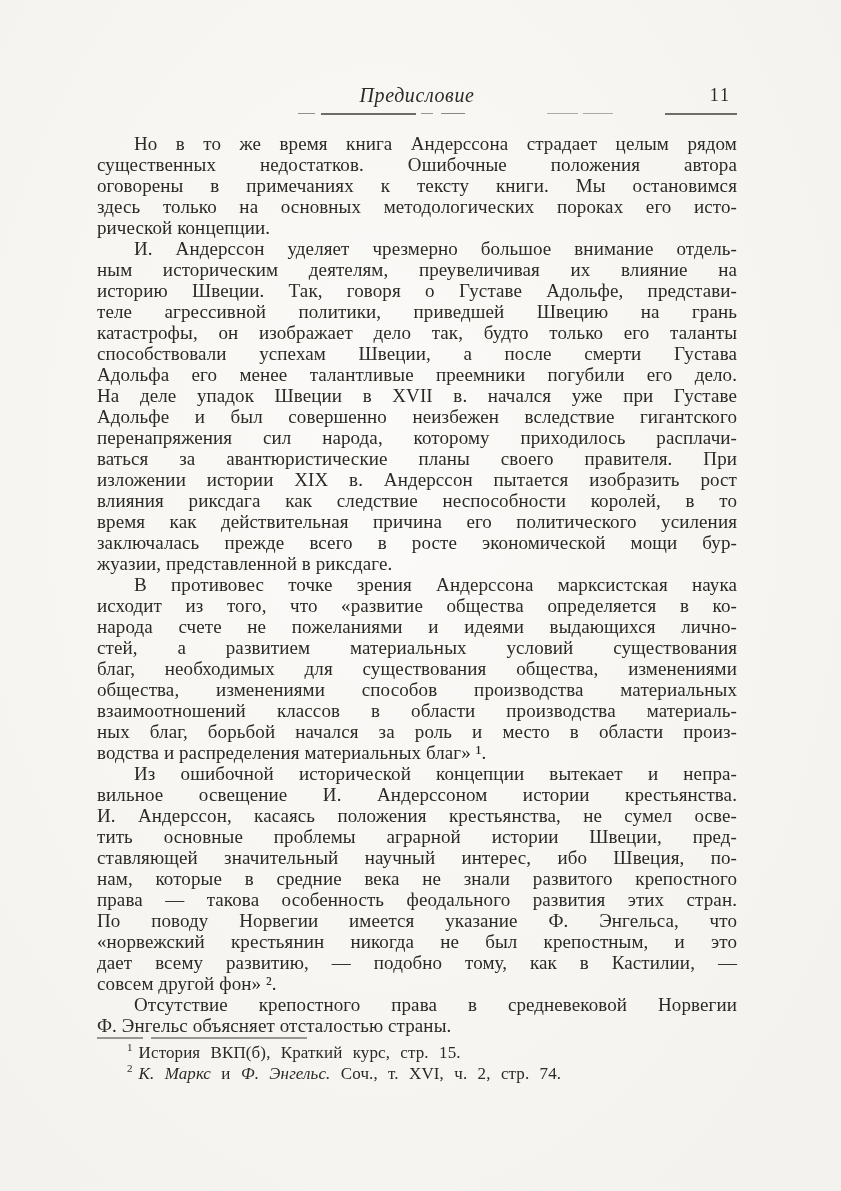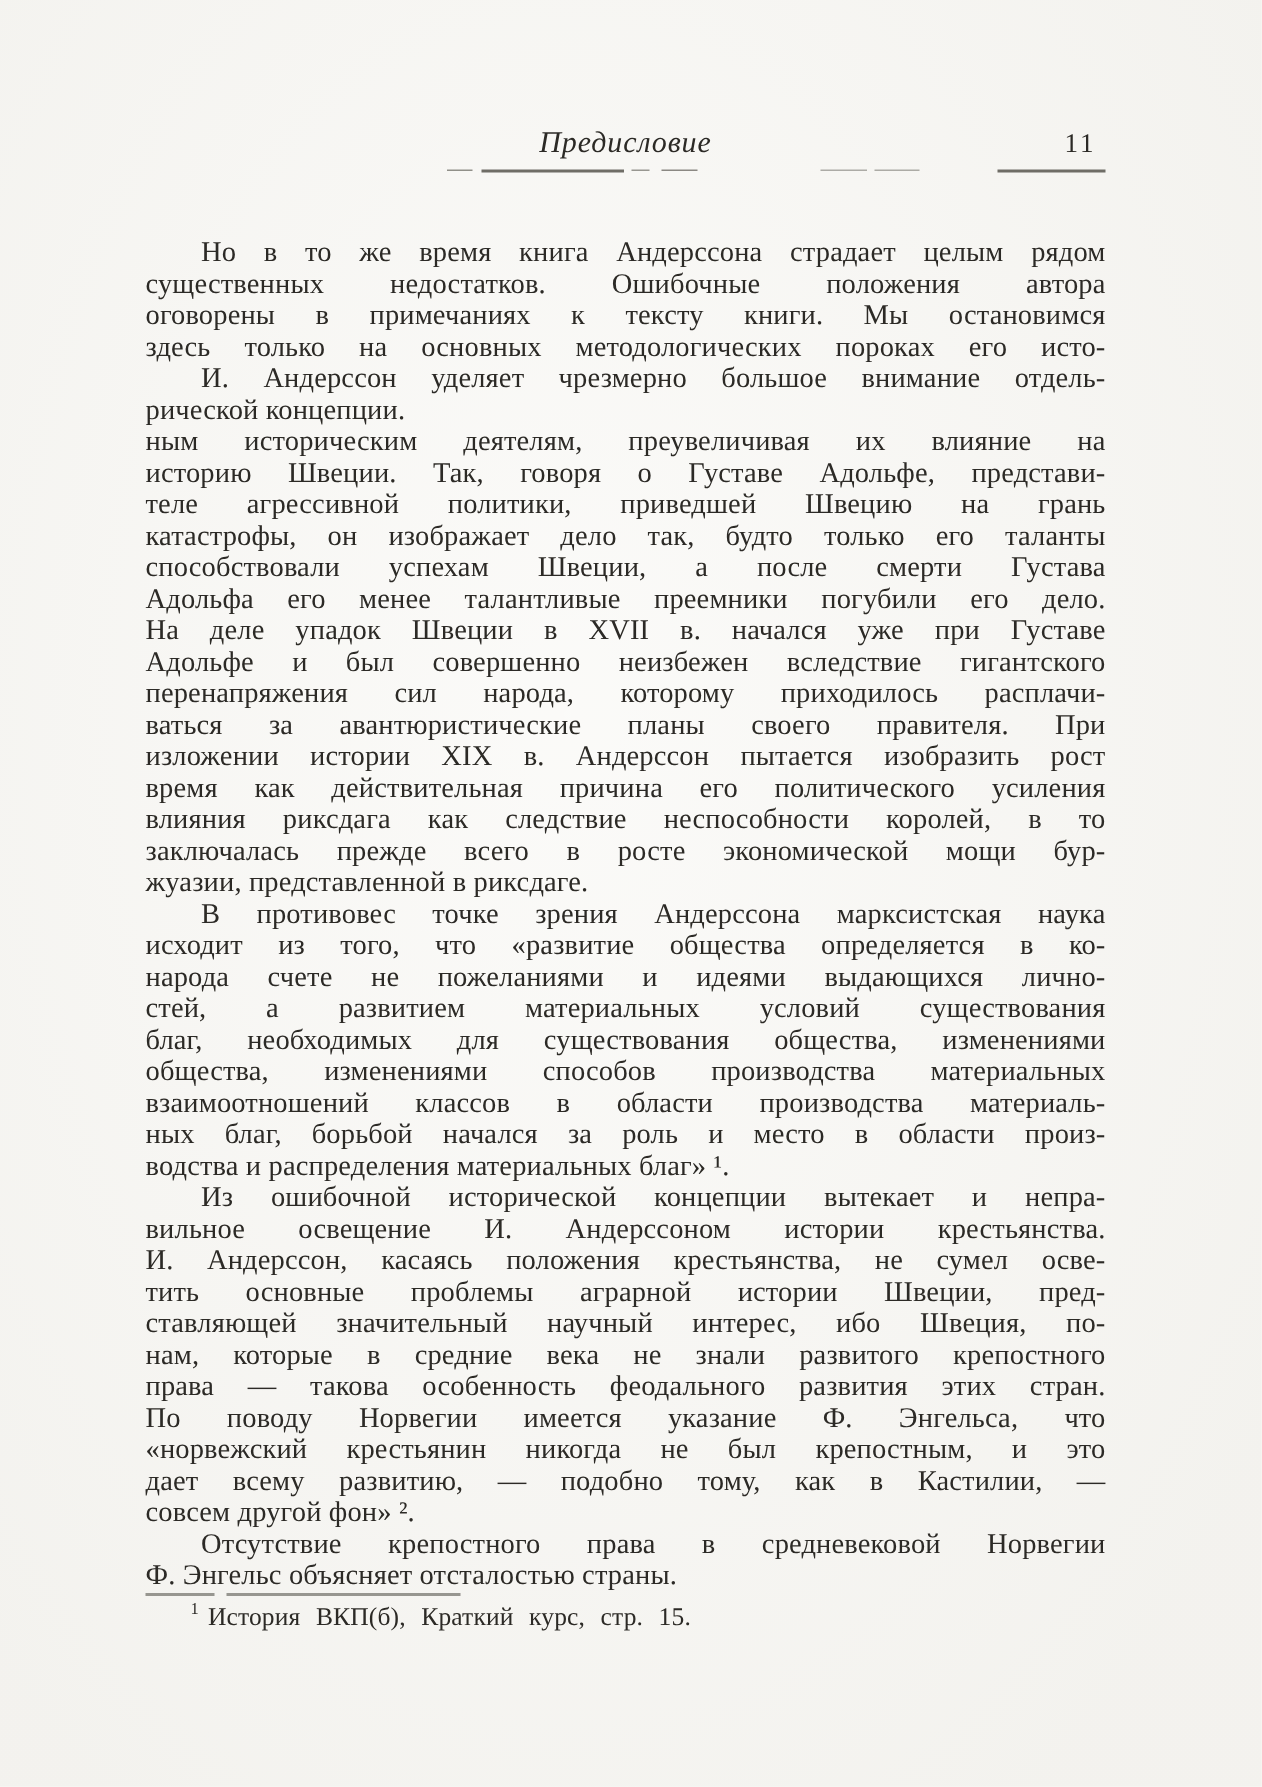--- a/index.html
+++ b/index.html
@@ -39,21 +39,21 @@
   }
   .header-rule { position: relative; height: 8px; width: 640px; }
   .header-rule span { position: absolute; top: 3px; height: 2px; background: var(--rule); }
   .header-rule .s1 { left: 201px; width: 17px; height: 1px; opacity: .75; }
   .header-rule .s2 { left: 224px; width: 95px; }
   .header-rule .s3 { left: 324px; width: 12px; height: 1px; opacity: .7; }
   .header-rule .s4 { left: 344px; width: 24px; height: 1px; opacity: .8; }
   .header-rule .s5 { left: 450px; width: 31px; height: 1px; opacity: .55; }
   .header-rule .s6 { left: 486px; width: 30px; height: 1px; opacity: .55; }
   .header-rule .s7 { left: 568px; width: 72px; }
-  .page-body { margin-top: 40px; width: 640px; }
+  .page-body { margin-top: 15px; width: 640px; }
   .line {
     font-size: 19px;
     line-height: 21px;
     height: 21px;
     letter-spacing: 0.1px;
   }
   .line.just { text-align: justify; text-align-last: justify; }
   .line.ind { text-indent: 37px; }
   .footnote-sep { position: relative; height: 4px; width: 640px; }
   .footnote-sep span { position: absolute; top: 1px; height: 1.5px; background: var(--rule); opacity: .7; }
@@ -92,35 +92,35 @@
     <span class="s5"></span>
     <span class="s6"></span>
     <span class="s7"></span>
   </div>
 
   <main class="page-body" id="body-lines">
       <div class="line ind just">Но в то же время книга Андерссона страдает целым рядом</div>
       <div class="line just">существенных недостатков. Ошибочные положения автора</div>
       <div class="line just">оговорены в примечаниях к тексту книги. Мы остановимся</div>
       <div class="line just">здесь только на основных методологических пороках его исто-</div>
+      <div class="line">рической концепции.</div>
       <div class="line ind just">И. Андерссон уделяет чрезмерно большое внимание отдель-</div>
-      <div class="line">рической концепции.</div>
       <div class="line just">ным историческим деятелям, преувеличивая их влияние на</div>
       <div class="line just">историю Швеции. Так, говоря о Густаве Адольфе, представи-</div>
       <div class="line just">теле агрессивной политики, приведшей Швецию на грань</div>
       <div class="line just">катастрофы, он изображает дело так, будто только его таланты</div>
       <div class="line just">способствовали успехам Швеции, а после смерти Густава</div>
       <div class="line just">Адольфа его менее талантливые преемники погубили его дело.</div>
       <div class="line just">На деле упадок Швеции в XVII в. начался уже при Густаве</div>
       <div class="line just">Адольфе и был совершенно неизбежен вследствие гигантского</div>
       <div class="line just">перенапряжения сил народа, которому приходилось расплачи-</div>
       <div class="line just">ваться за авантюристические планы своего правителя. При</div>
       <div class="line just">изложении истории XIX в. Андерссон пытается изобразить рост</div>
+      <div class="line just">влияния риксдага как следствие неспособности королей, в то</div>
       <div class="line just">время как действительная причина его политического усиления</div>
-      <div class="line just">влияния риксдага как следствие неспособности королей, в то</div>
       <div class="line just">заключалась прежде всего в росте экономической мощи бур-</div>
       <div class="line">жуазии, представленной в риксдаге.</div>
       <div class="line ind just">В противовес точке зрения Андерссона марксистская наука</div>
       <div class="line just">исходит из того, что «развитие общества определяется в ко-</div>
       <div class="line just">народа счете не пожеланиями и идеями выдающихся лично-</div>
       <div class="line just">стей, а развитием материальных условий существования</div>
       <div class="line just">благ, необходимых для существования общества, изменениями</div>
       <div class="line just">общества, изменениями способов производства материальных</div>
       <div class="line just">взаимоотношений классов в области производства материаль-</div>
       <div class="line just">ных благ, борьбой начался за роль и место в области произ-</div>
@@ -140,15 +140,16 @@
       <div class="line">Ф. Энгельс объясняет отсталостью страны.</div>
     </main>
 
   <div class="footnote-sep">
     <span class="f1"></span>
     <span class="f2"></span>
   </div>
 
   <section class="footnotes" id="footnotes">
       <div class="footnote"><sup>1</sup><span>История ВКП(б), Краткий курс, стр. 15.</span></div>
+      <div class="footnote"><sup>2</sup><span class="it">К. Маркс</span><span> и </span><span class="it">Ф. Энгельс.</span><span> Соч., т. XVI, ч. 2, стр. 74.</span></div>
     </section>
 
 </div>
 
 </body></html>

